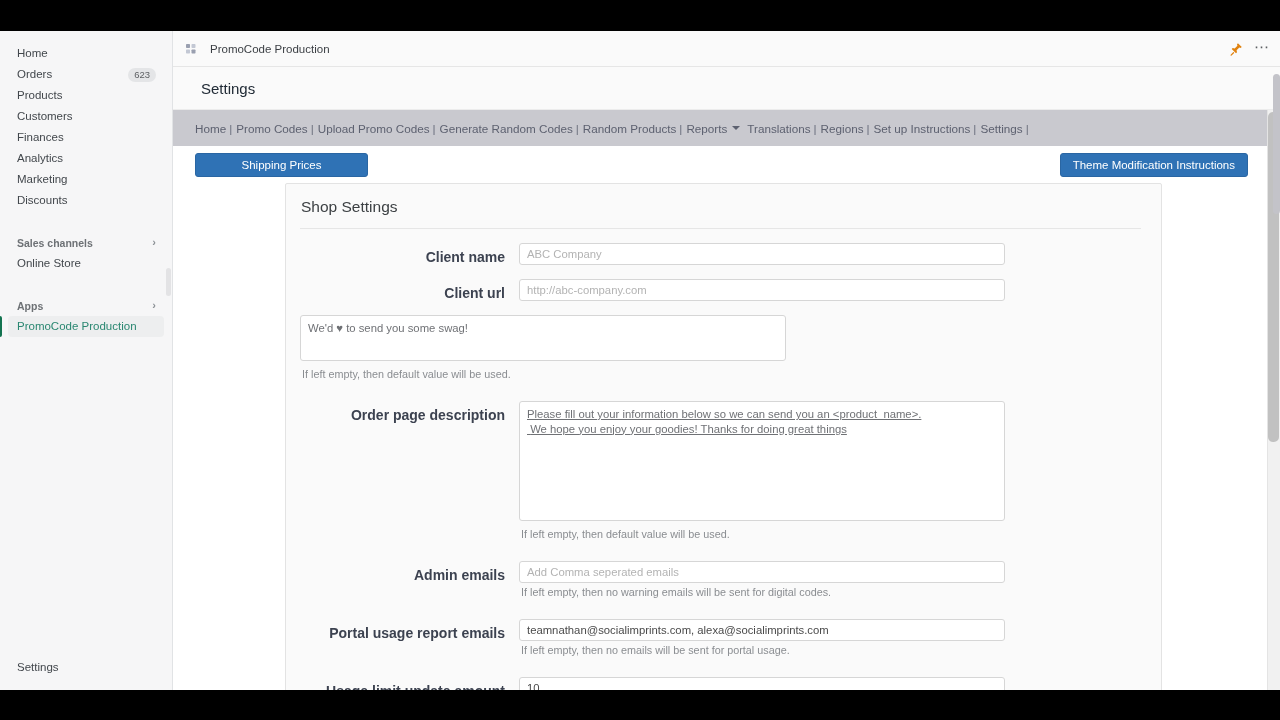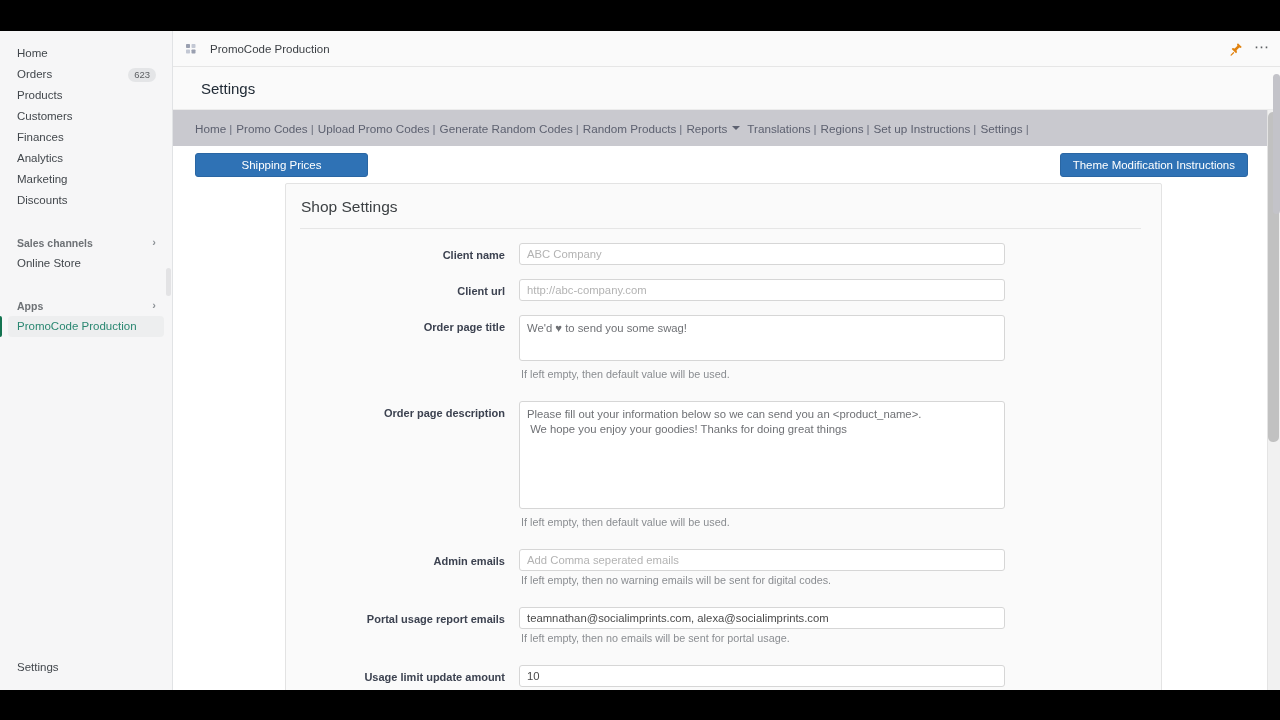--- a/index.html
+++ b/index.html
@@ -222,21 +222,21 @@
     display: flex;
     align-items: flex-start;
     margin-bottom: 5px;
   }
   .flabel {
     width: 219px;
     flex: 0 0 219px;
     text-align: right;
     padding-right: 14px;
     padding-top: 6px;
-    font-size: 11px;
+    font-size: 14px;
     font-weight: bold;
     color: #3c4250;
   }
   .fctrl { flex: 1 1 auto; max-width: 486px; }
   .inp {
     width: 486px;
     height: 22px;
     border: 1px solid #d6d6d6;
     border-radius: 3px;
     background: #ffffff;
@@ -254,21 +254,21 @@
     background: #ffffff;
     font-size: 11.3px;
     font-family: "Liberation Sans", sans-serif;
     color: #6f7175;
     padding: 5px 7px;
     outline: none;
     resize: none;
     line-height: 14.5px;
   }
   .ta-small { height: 46px; }
-  .ta-big { height: 108px; }
+  .ta-big { height: 120px; text-decoration: underline; }
   .hint {
     font-size: 10.8px;
     color: #8a8d91;
     padding: 3px 0 0 2px;
   }
   .gap-8 { height: 9px; }
   .gap-14 { height: 16px; }
 
   
   #frame-scroll-track {
@@ -444,21 +444,20 @@
 
             <div class="frow">
               <div class="flabel">Client url</div>
               <div class="fctrl">
                 <input class="inp" type="text" placeholder="http://abc-company.com" style="">
               </div>
             </div>
             <div class="gap-8"></div>
 
             <div class="frow">
-              <div class="flabel">Order page title</div>
               <div class="fctrl">
                 <textarea class="ta ta-small" style="">We'd ♥ to send you some swag!</textarea>
                 <div class="hint">If left empty, then default value will be used.</div>
               </div>
             </div>
             <div class="gap-14"></div>
 
             <div class="frow">
               <div class="flabel">Order page description</div>
               <div class="fctrl">

